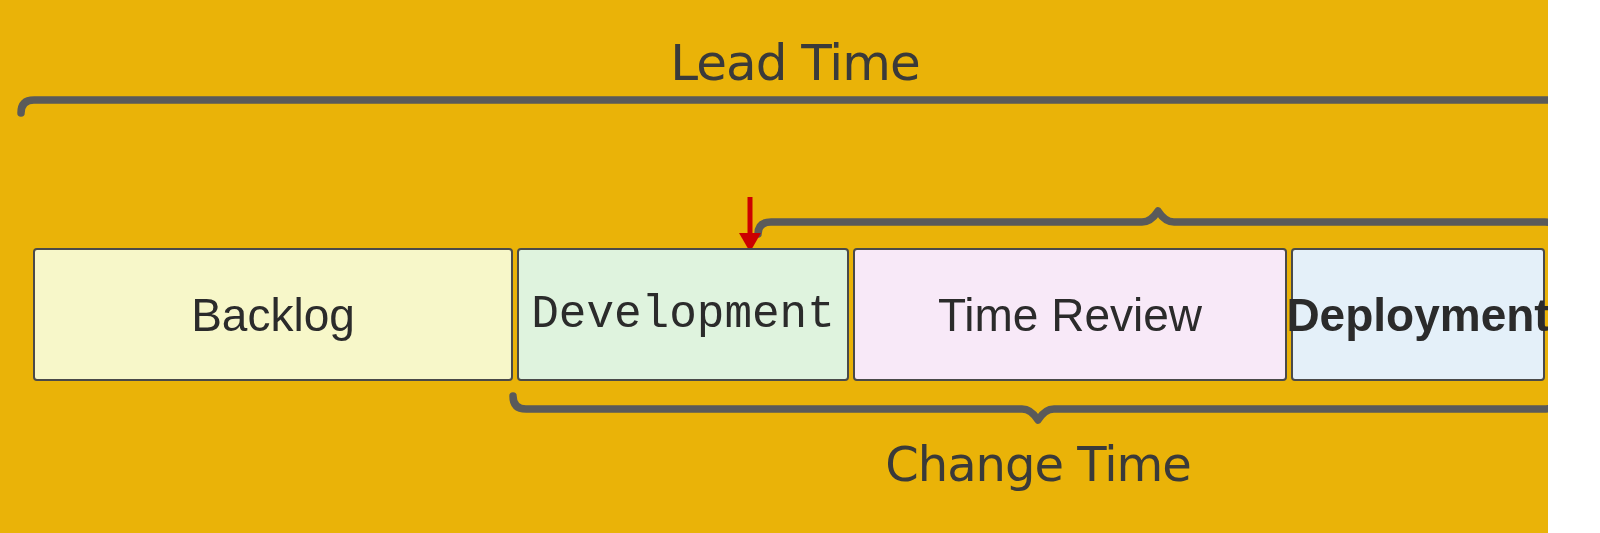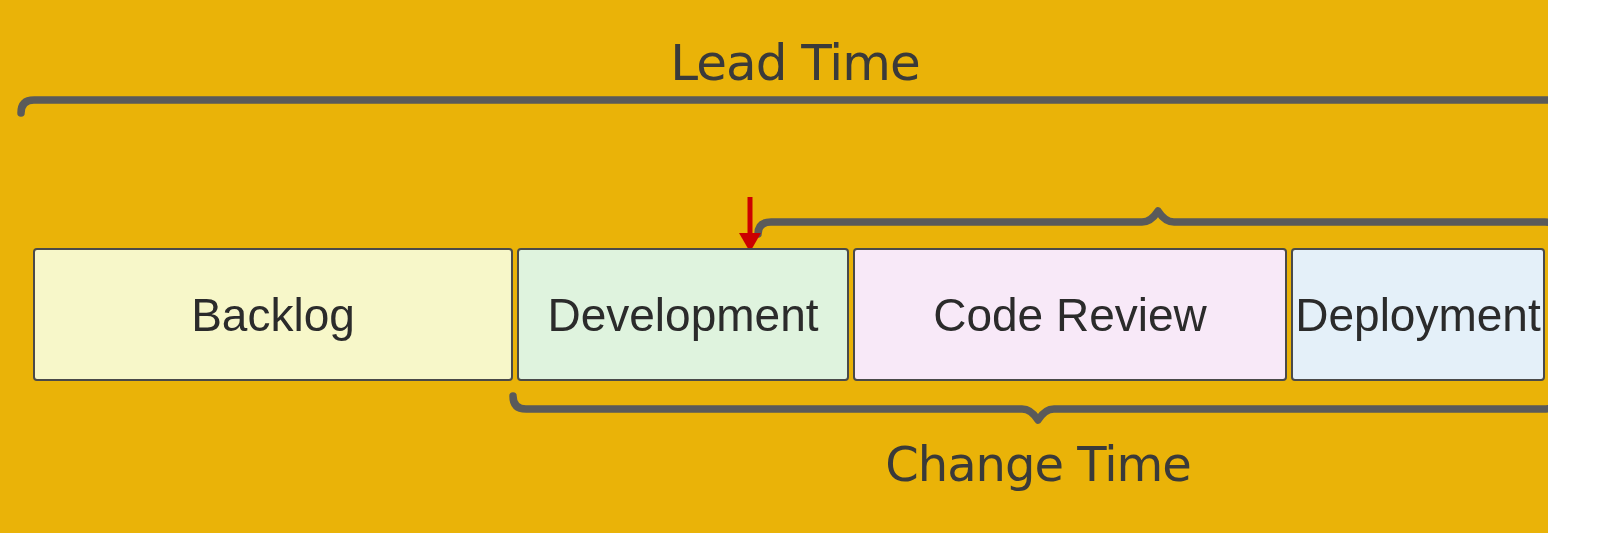--- a/index.html
+++ b/index.html
@@ -49,21 +49,21 @@
     justify-content: center;
   }
   .stage span {
     font-size: 46px;
     color: #2b2b2b;
     white-space: nowrap;
   }
   .stage-backlog     { left: 33px;   width: 480px; }
   .stage-development { left: 517px;  width: 332px; }
   .stage-codereview  { left: 853px;  width: 434px; }
-  .stage-deployment  { left: 1291px; width: 254px; }
+  .stage-deployment  { left: 1291px; width: 254px; font-weight: bold; }
   .brace {
     fill: none;
     stroke: #5a5a5a;
     stroke-width: 7.5;
     stroke-linecap: round;
     stroke-linejoin: round;
   }
   .arrow-stem {
     fill: none;
     stroke: #cc0000;
@@ -90,25 +90,25 @@
   <div class="hand-label lead-label">Lead Time</div>
 
 
 
   <div class="hand-label cycle-label">Change Time</div>
 
   <div class="stage stage-backlog" style="background: rgb(247, 247, 201);">
     <span>Backlog</span>
   </div>
 
-  <div class="stage stage-development" style="background: rgb(223, 243, 222);">
+  <div class="stage stage-development" style="background: rgb(223, 243, 222); font-family: Liberation Mono, monospace;">
     <span>Development</span>
   </div>
 
   <div class="stage stage-codereview" style="background: rgb(248, 233, 248);">
-    <span>Code Review</span>
+    <span>Time Review</span>
   </div>
 
   <div class="stage stage-deployment" style="background: rgb(228, 240, 249);">
     <span>Deployment</span>
   </div>
 
 </div>
 
 </body></html>

